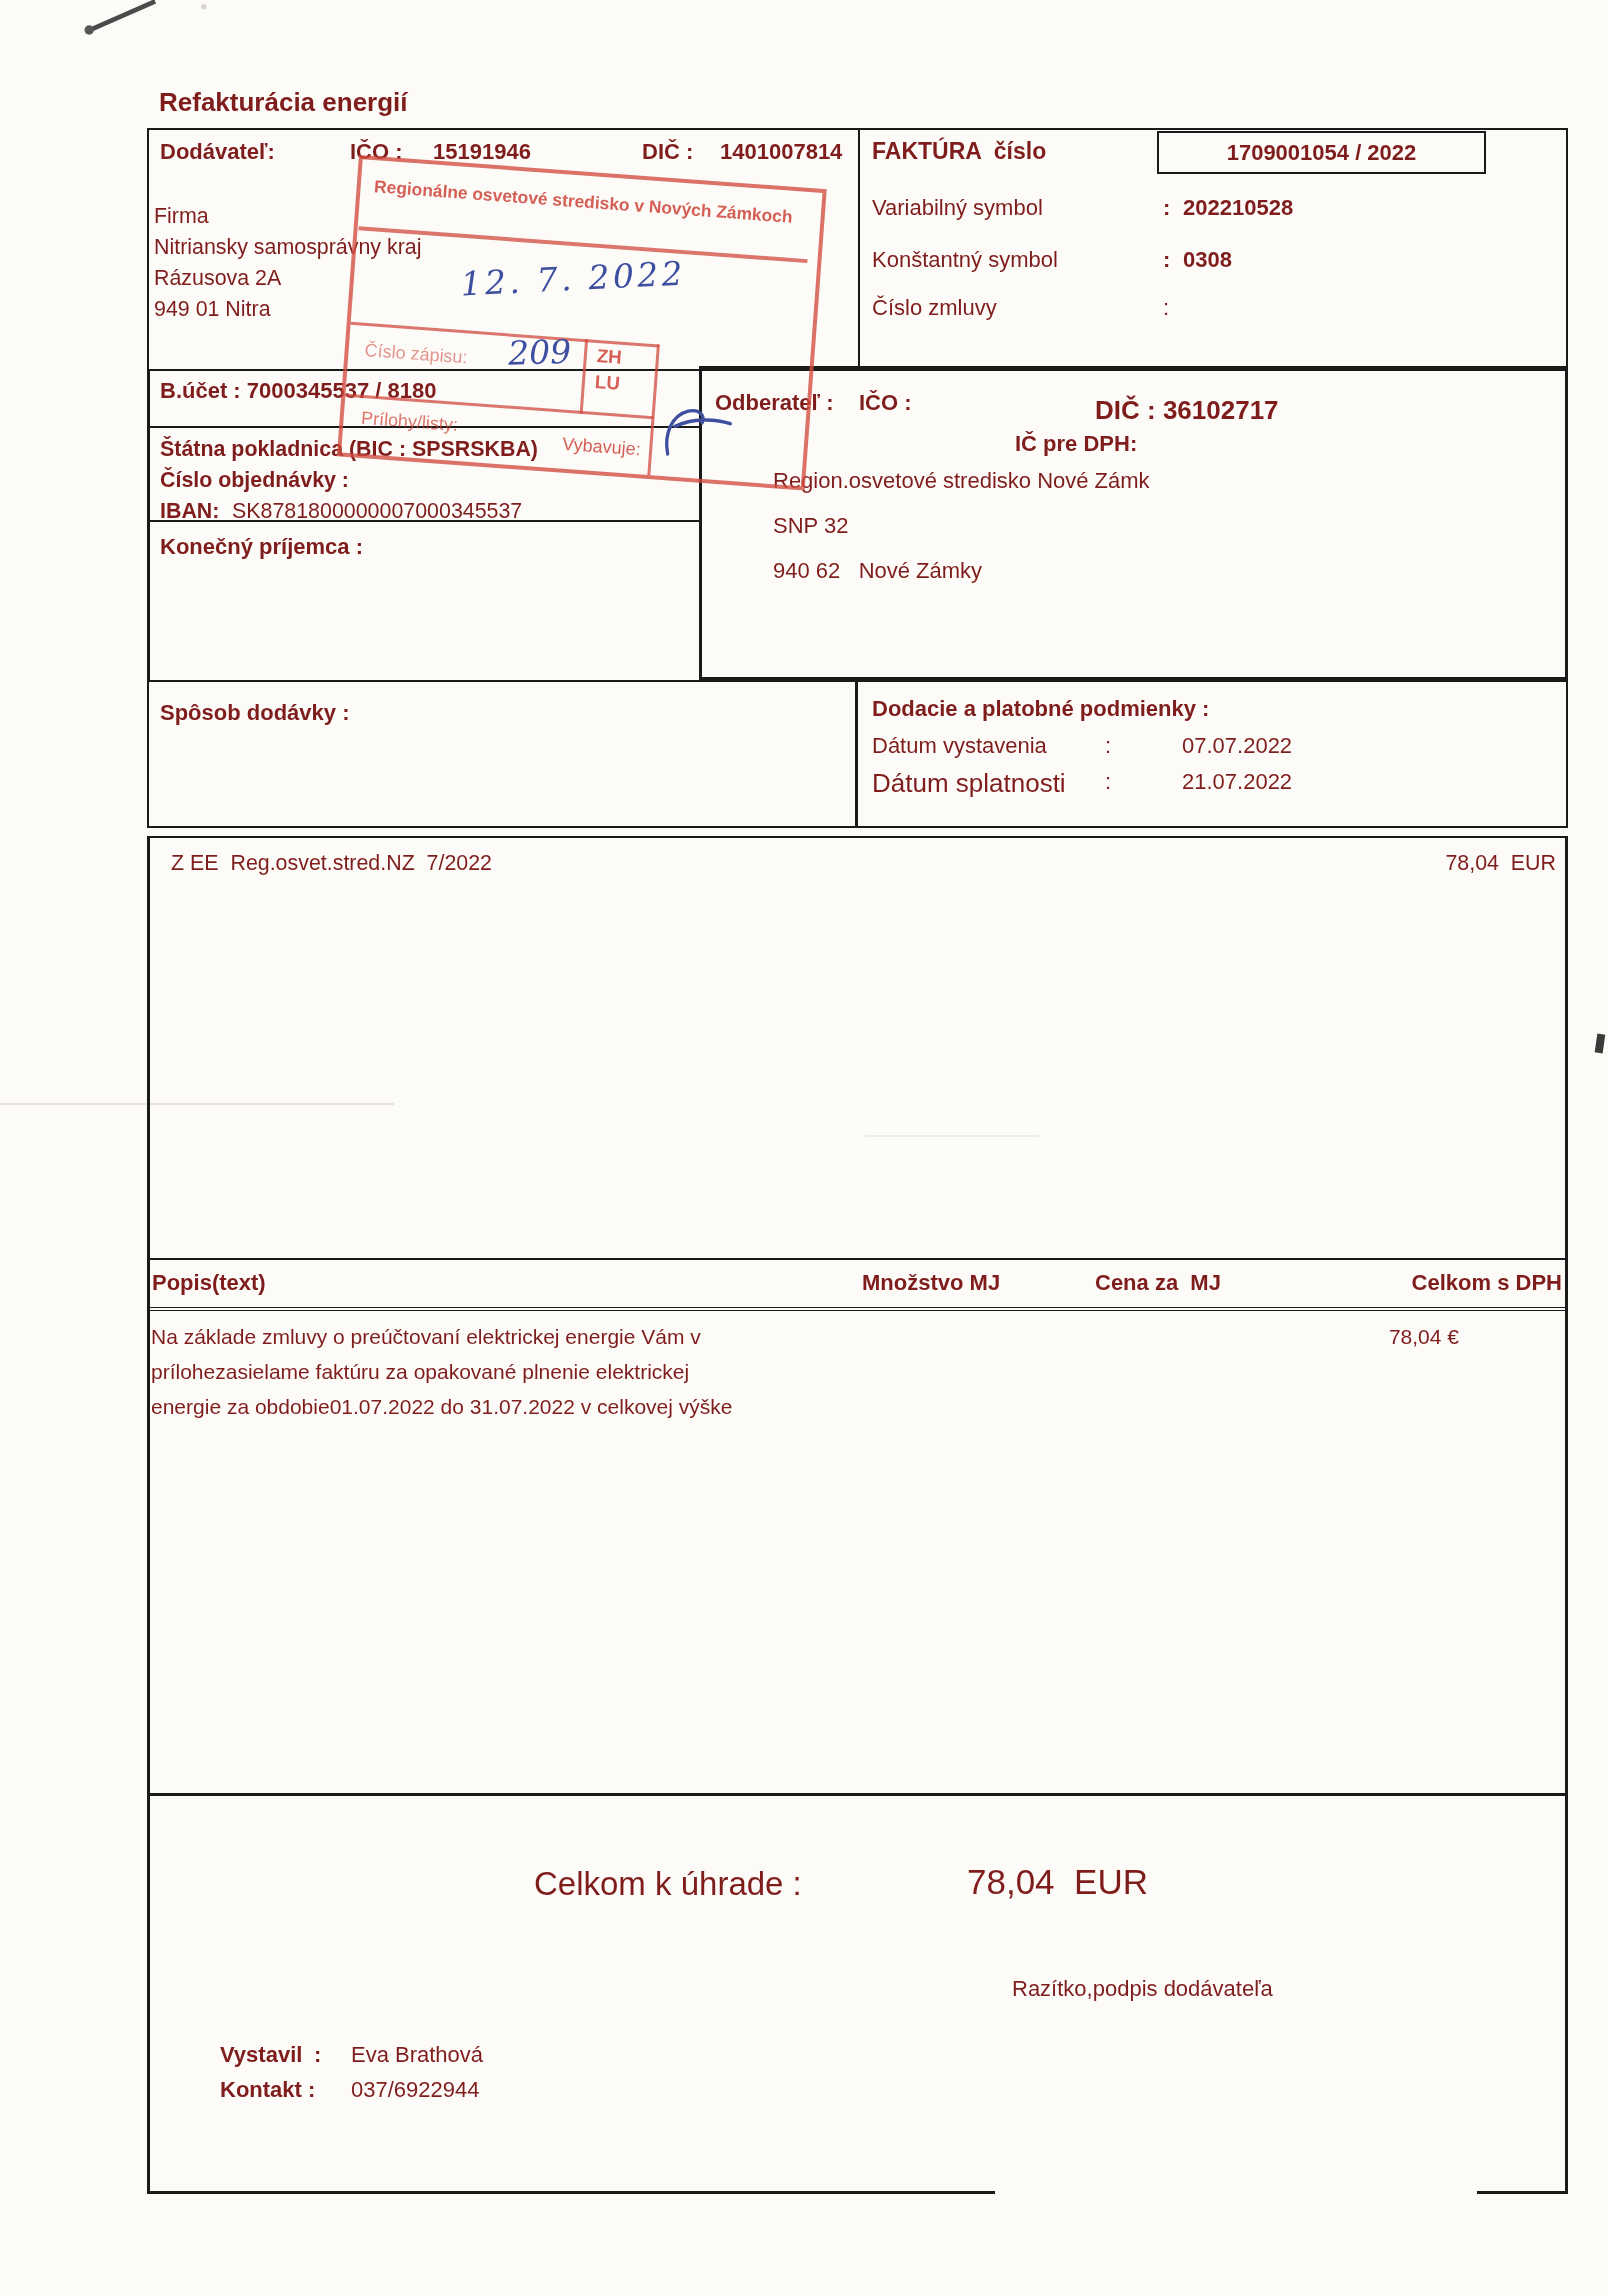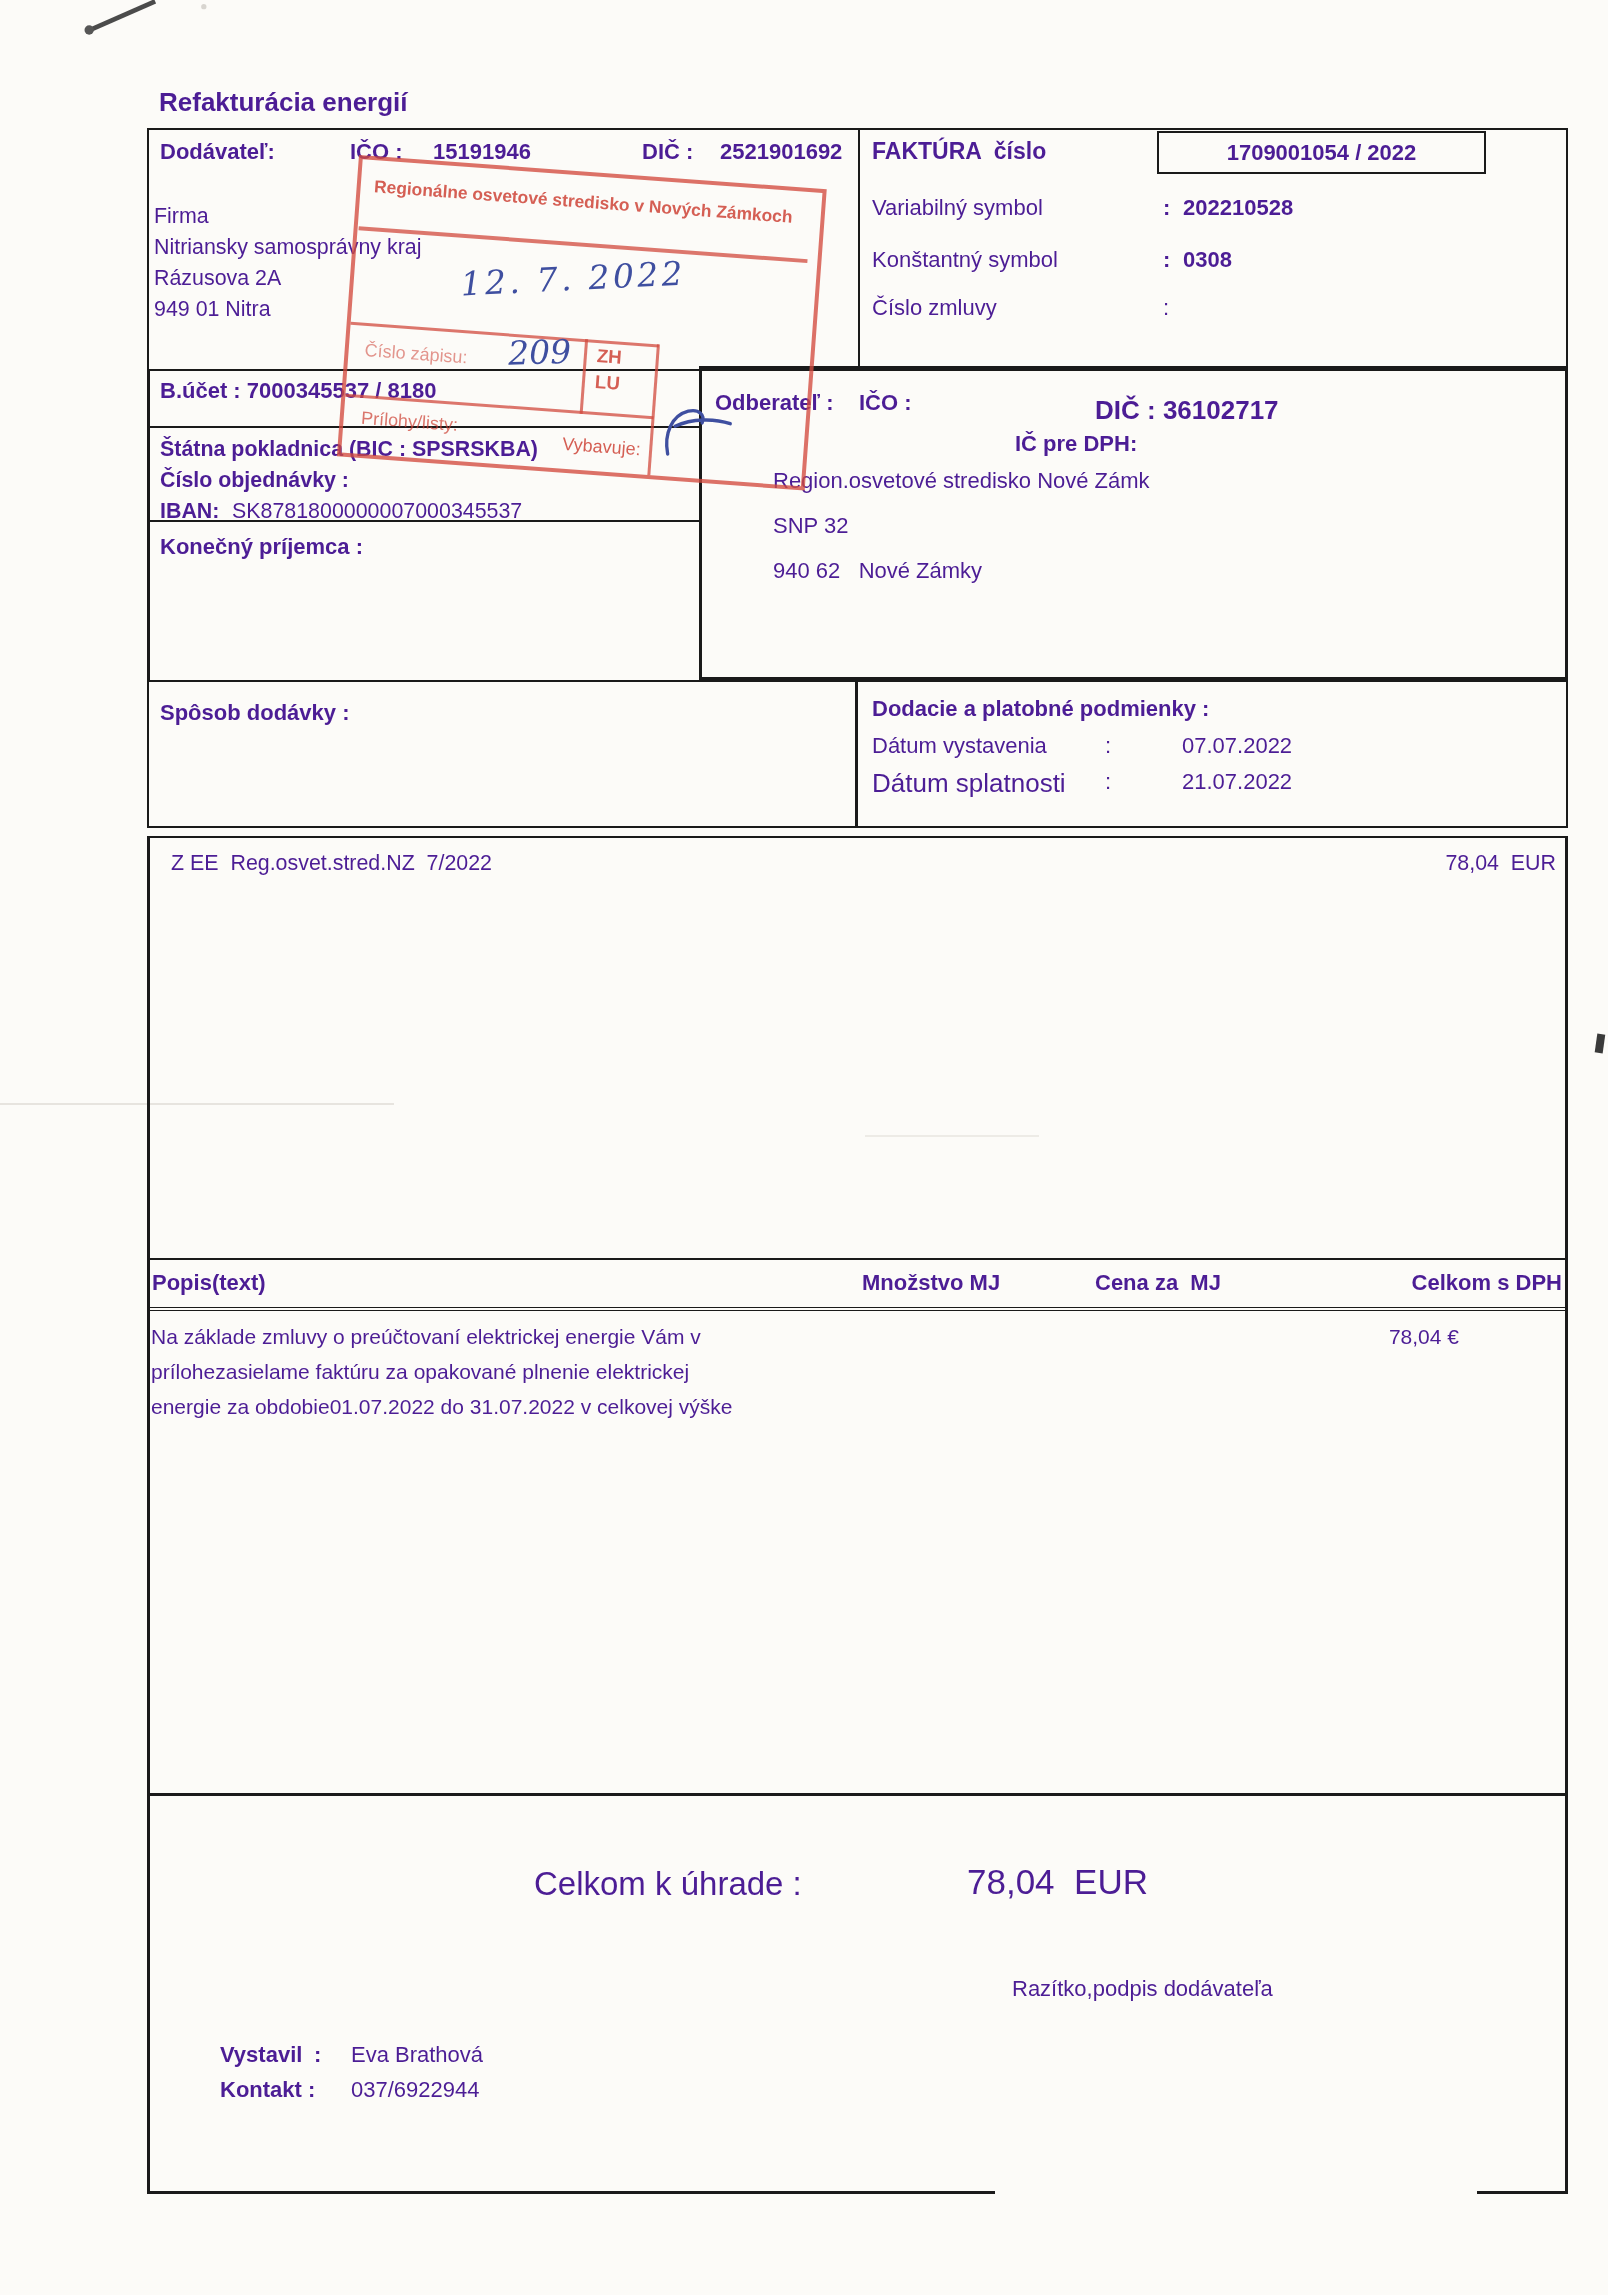--- a/index.html
+++ b/index.html
@@ -1,18 +1,18 @@
 <!DOCTYPE html>
 <html style="font-size:10.7px"><head>
 <meta charset="utf-8">
 <style>
   html,body{margin:0;padding:0}
   body{position:relative;width:1609px;height:2295px;background:#fcfbf8;
        font-family:"Liberation Sans",sans-serif;color:#1b1b1b;overflow:hidden}
-  .t{position:absolute;white-space:pre;color:#4c1d95;line-height:1.15}
+  .t{position:absolute;white-space:pre;color:#7f1d1d;line-height:1.15}
   .b{font-weight:700}
   .box{position:absolute;border:2.7px solid #1a1a1a;box-sizing:border-box;background:transparent}
   .hline{position:absolute;background:#1a1a1a;height:2.7px}
   .vline{position:absolute;background:#1a1a1a;width:2.7px}
   .artifact{position:absolute;background:#e7e4df}
   
   .stamp{position:absolute;left:359px;top:155px;width:469px;height:302px;
          border:4.7px solid rgba(210,74,62,.78);transform:rotate(4.2deg);
          transform-origin:top left;box-sizing:border-box}
   .stamp .red{color:rgba(204,60,48,.82);position:absolute;white-space:pre}
@@ -45,21 +45,21 @@
 <div class="box" style="left:147px;top:836px;width:1421px;height:1358px;border-bottom:none;border-left-width:3.3px;border-right-width:3.3px"></div>
 <div class="box" style="left:148px;top:1258px;width:1419px;height:53px;border-left:none;border-right:none;border-bottom:4.7px double #1a1a1a"></div>
 <div class="hline" style="left:148px;top:1793px;width:1419px"></div>
 <div class="hline" style="left:147px;top:2191px;width:848px;height:3.3px"></div>
 <div class="hline" style="left:1477px;top:2191px;width:91px;height:3.3px"></div>
 
 <div class="t b" style="left:160px;top:139px;font-size:22px">Dodávateľ:</div>
 <div class="t b" style="left:350px;top:139px;font-size:22px">IČO :</div>
 <div class="t b" style="left:433px;top:139px;font-size:22px">15191946</div>
 <div class="t b" style="left:642px;top:139px;font-size:22px">DIČ :</div>
-<div class="t b" style="left:720px;top:139px;font-size:22px">2521901692</div>
+<div class="t b" style="left:720px;top:139px;font-size:22px">1401007814</div>
 <div class="t" style="left:154px;top:204px;font-size:21.4px">Firma</div>
 <div class="t" style="left:154px;top:235px;font-size:21.4px">Nitriansky samosprávny kraj</div>
 <div class="t" style="left:154px;top:266px;font-size:21.4px">Rázusova 2A</div>
 <div class="t" style="left:154px;top:297px;font-size:21.4px">949 01 Nitra</div>
 <div class="t b" style="left:160px;top:378px;font-size:22px">B.účet : 7000345537 / 8180</div>
 <div class="t b" style="left:160px;top:437px;font-size:21.4px">Štátna pokladnica (BIC : SPSRSKBA)</div>
 <div class="t b" style="left:160px;top:468px;font-size:21.4px">Číslo objednávky :</div>
 <div class="t b" style="left:160px;top:499px;font-size:21.4px">IBAN:</div>
 <div class="t" style="left:232px;top:499px;font-size:21.4px">SK8781800000007000345537</div>
 <div class="t b" style="left:160px;top:534px;font-size:22px">Konečný príjemca :</div>

